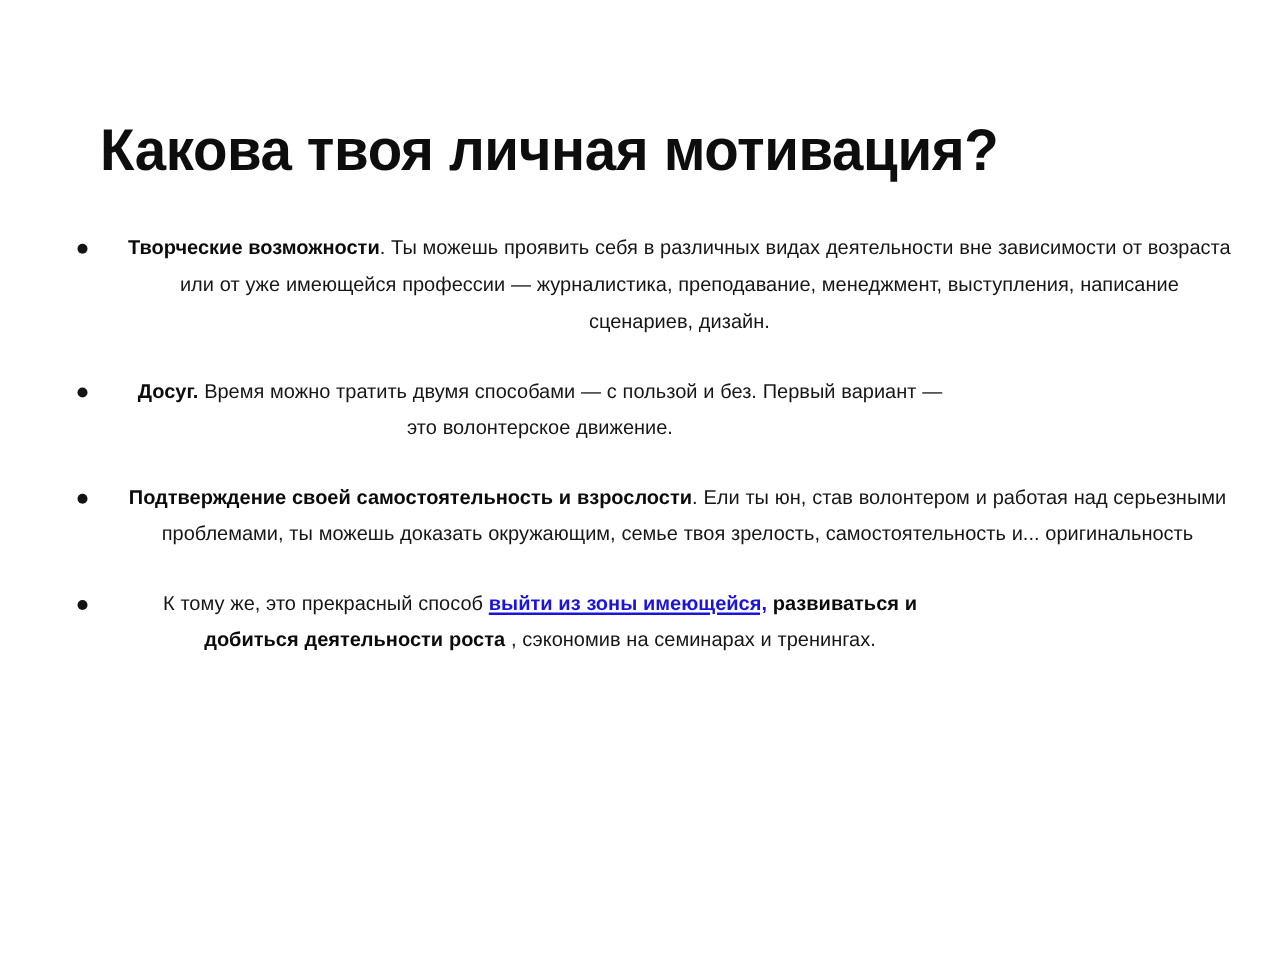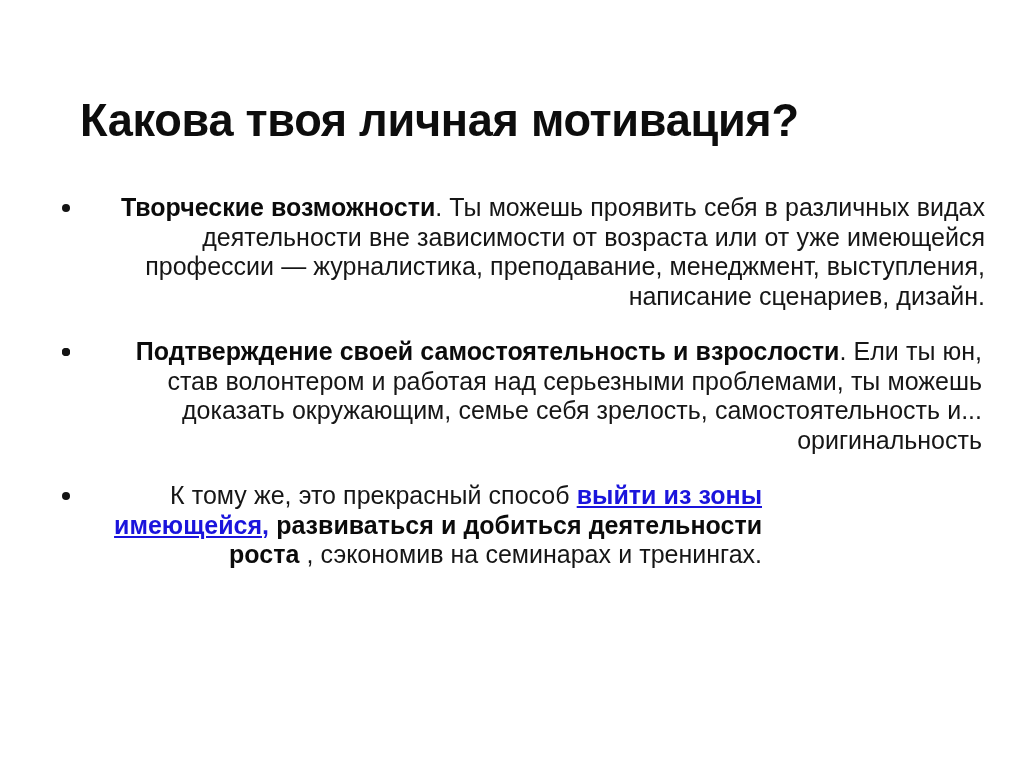--- a/index.html
+++ b/index.html
@@ -61,25 +61,25 @@
     position: absolute;
     left: 7px;
     top: 11px;
     width: 8px;
     height: 8px;
     border-radius: 50%;
     background: #141414;
   }
 
   .bullet-text {
-    font-size: 25px;
+    font-size: 16px;
     line-height: 29.5px;
     color: #161616;
     font-weight: 400;
-    text-align: right;
+    text-align: center;
     word-spacing: 0.2px;
   }
 
   .bullet-text b,
   .lead {
     font-weight: 700;
     color: #0b0b0b;
   }
 
   .link {
@@ -111,25 +111,26 @@
 
   <div class="body-area">
 
     <div class="bullet-item" data-variant="wide">
       <span class="bullet-marker"></span>
       <p class="bullet-text" style="color: rgb(22, 22, 22);"><span class="lead">Творческие возможности</span><span>. Ты можешь проявить себя в различных видах деятельности вне зависимости от возраста или от уже имеющейся профессии — журналистика, преподавание, менеджмент, выступления, написание сценариев, дизайн.</span></p>
     </div>
 
     <div class="bullet-item" data-variant="narrow">
       <span class="bullet-marker"></span>
+      <p class="bullet-text" style="color: rgb(22, 22, 22);"><span class="lead">Досуг.</span><span> Время можно тратить двумя способами — с пользой и без. Первый вариант — это волонтерское движение.</span></p>
     </div>
 
     <div class="bullet-item" data-variant="medium">
       <span class="bullet-marker"></span>
-      <p class="bullet-text" style="color: rgb(22, 22, 22);"><span class="lead">Подтверждение своей самостоятельность и взрослости</span><span>. Ели ты юн, став волонтером и работая над серьезными проблемами, ты можешь доказать окружающим, семье себя зрелость, самостоятельность и... оригинальность</span></p>
+      <p class="bullet-text" style="color: rgb(22, 22, 22);"><span class="lead">Подтверждение своей самостоятельность и взрослости</span><span>. Ели ты юн, став волонтером и работая над серьезными проблемами, ты можешь доказать окружающим, семье твоя зрелость, самостоятельность и... оригинальность</span></p>
     </div>
 
     <div class="bullet-item" data-variant="narrow">
       <span class="bullet-marker"></span>
       <p class="bullet-text" style="color: rgb(22, 22, 22);"><span>К тому же, это прекрасный способ </span><span class="link" style="color: rgb(26, 20, 220); text-decoration-color: rgb(26, 20, 220);">выйти из зоны имеющейся,</span><b> развиваться и добиться деятельности роста </b><span>, сэкономив на семинарах и тренингах.</span></p>
     </div>
 
   </div>
 </div>
 

